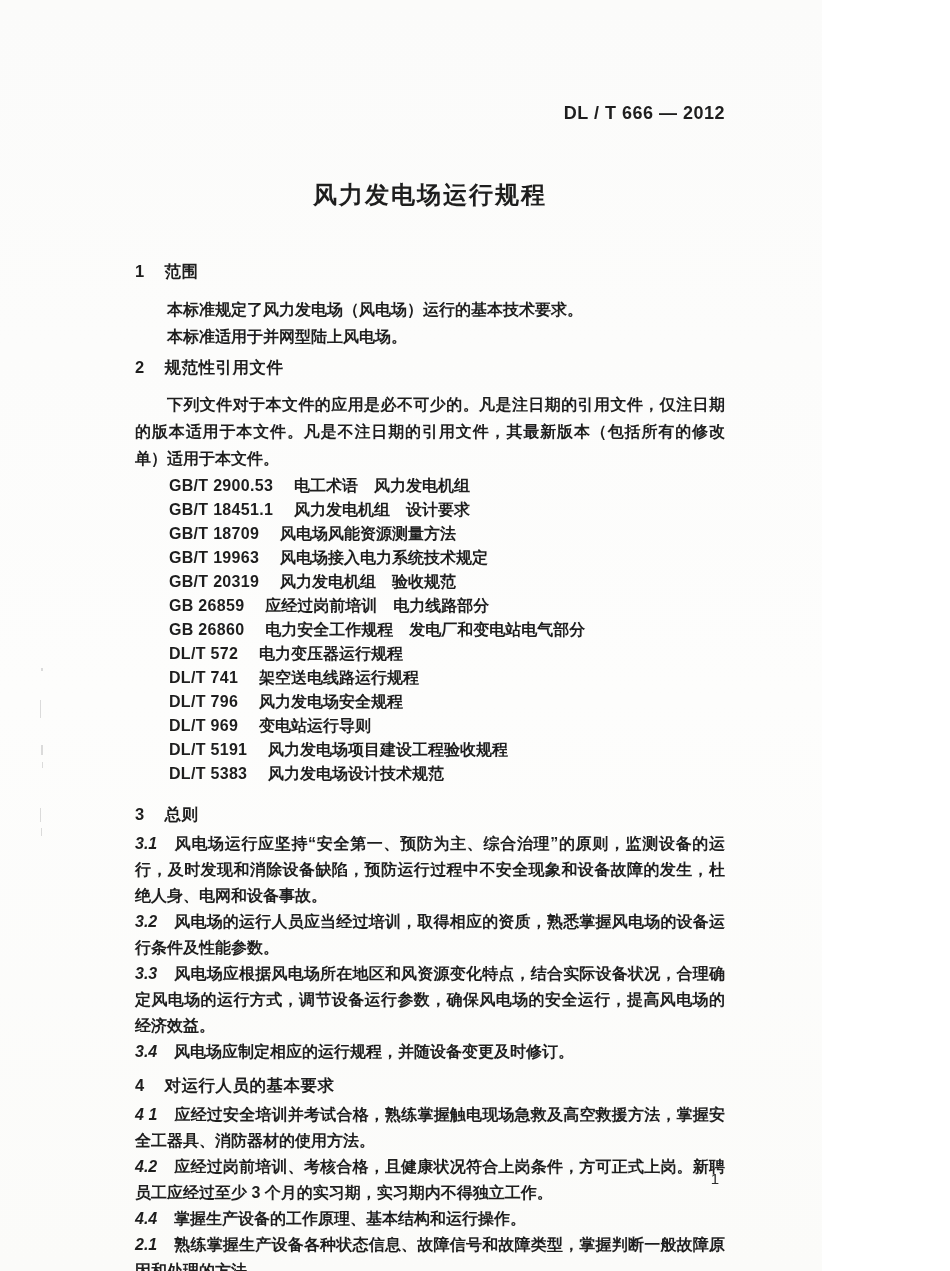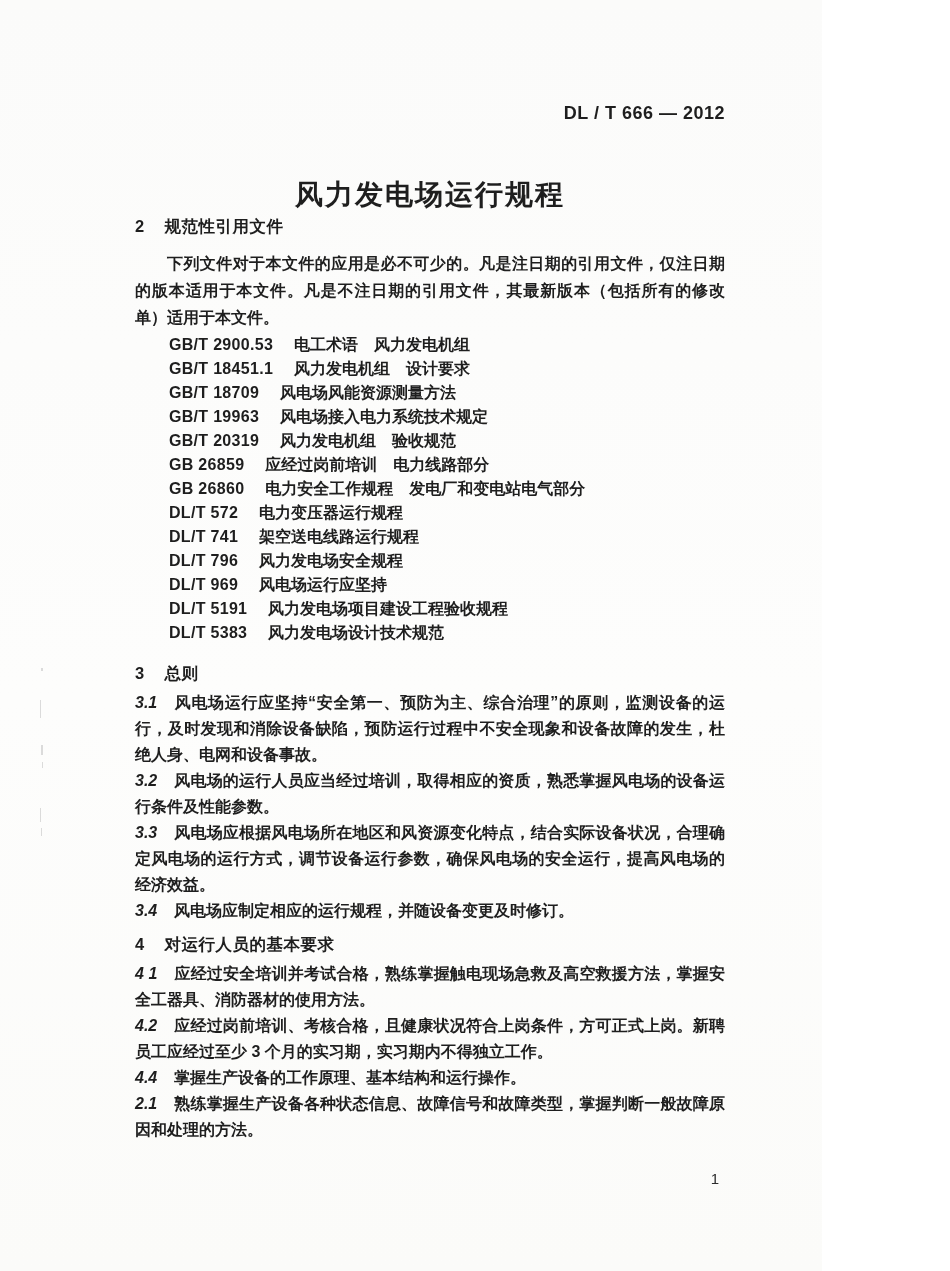--- a/index.html
+++ b/index.html
@@ -28,21 +28,21 @@
     text-align: right;
     font-size: 18px;
     line-height: 20px;
     font-weight: 700;
     letter-spacing: 0.5px;
   }
 
   .doc-title {
     margin: 58px 0 0 0;
     text-align: center;
-    font-size: 28px;
+    font-size: 24px;
     line-height: 28px;
     font-weight: 700;
     letter-spacing: 2px;
   }
 
   h2.sec-heading {
     margin: 0;
     font-size: 16.5px;
     line-height: 20px;
     font-weight: 700;
@@ -116,38 +116,45 @@
   <div class="artifact" style="left:41px; top:828px; width:1px; height:8px;"></div>
 
   <div class="content">
 
     <div class="doc-header">
       <span>DL / T 666 — 2012</span>
     </div>
 
     <h1 class="doc-title">风力发电场运行规程</h1>
 
+    <section class="sec-scope">
+      <h2 class="sec-heading">
+        <span class="sec-num">1</span><span>范围</span>
+      </h2>
+      <p class="para">本标准规定了风力发电场（风电场）运行的基本技术要求。</p>
+      <p class="para">本标准适用于并网型陆上风电场。</p>
+    </section>
 
     <section class="sec-refs">
       <h2 class="sec-heading">
         <span class="sec-num">2</span><span>规范性引用文件</span>
       </h2>
       <p class="para">下列文件对于本文件的应用是必不可少的。凡是注日期的引用文件，仅注日期的版本适用于本文件。凡是不注日期的引用文件，其最新版本（包括所有的修改单）适用于本文件。</p>
       <ul class="ref-list">
         <li><span class="ref-code">GB/T 2900.53</span><span>电工术语　风力发电机组</span></li>
         <li><span class="ref-code">GB/T 18451.1</span><span>风力发电机组　设计要求</span></li>
         <li><span class="ref-code">GB/T 18709</span><span>风电场风能资源测量方法</span></li>
         <li><span class="ref-code">GB/T 19963</span><span>风电场接入电力系统技术规定</span></li>
         <li><span class="ref-code">GB/T 20319</span><span>风力发电机组　验收规范</span></li>
         <li><span class="ref-code">GB 26859</span><span>应经过岗前培训　电力线路部分</span></li>
         <li><span class="ref-code">GB 26860</span><span>电力安全工作规程　发电厂和变电站电气部分</span></li>
         <li><span class="ref-code">DL/T 572</span><span>电力变压器运行规程</span></li>
         <li><span class="ref-code">DL/T 741</span><span>架空送电线路运行规程</span></li>
         <li><span class="ref-code">DL/T 796</span><span>风力发电场安全规程</span></li>
-        <li><span class="ref-code">DL/T 969</span><span>风电场运行应坚持</span></li>
+        <li><span class="ref-code">DL/T 969</span><span>变电站运行导则</span></li>
         <li><span class="ref-code">DL/T 5191</span><span>风力发电场项目建设工程验收规程</span></li>
         <li><span class="ref-code">DL/T 5383</span><span>风力发电场设计技术规范</span></li>
       </ul>
     </section>
 
     <section class="sec-general">
       <h2 class="sec-heading">
         <span class="sec-num">3</span><span>总则</span>
       </h2>
       <div class="clauses">

